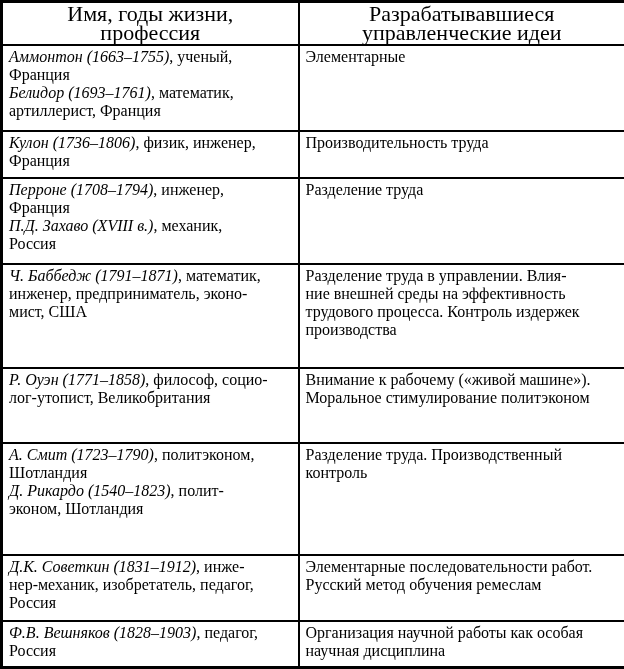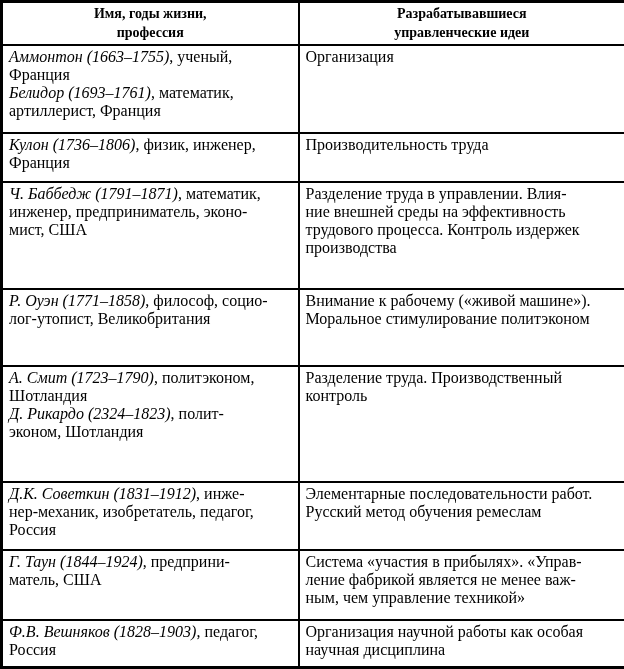--- a/index.html
+++ b/index.html
@@ -25,22 +25,22 @@
     border: 2px solid #000000;
     vertical-align: top;
     padding: 2px 3px 0 6px;
     font-size: 16px;
     line-height: 18px;
     white-space: pre-line;
     overflow: hidden;
   }
   th {
     text-align: center;
-    font-weight: bold;
-    font-size: 14px;
+    font-weight: normal;
+    font-size: 22px;
     line-height: 19px;
     padding: 1px 2px 0 2px;
   }
   .it { font-style: italic; }
   .entry { display: block; }
   tr.hr  { height: 43px; }
   tr.r1  { height: 72px; }
   tr.r2  { height: 42px; margin-top: 40px; }
   tr.r3  { height: 74px; }
   tr.r4  { height: 40px; }
@@ -65,63 +65,62 @@
 профессия</th>
       <th>Разрабатывавшиеся
 управленческие идеи</th>
     </tr>
   </thead>
   <tbody>
     <tr class="r1">
       <td><span class="entry"><span class="it">Аммонтон (1663–1755)</span><span>, ученый,
 Франция</span></span><span class="entry"><span class="it">Белидор (1693–1761)</span><span>, математик,
 артиллерист, Франция</span></span></td>
-      <td>Организация</td>
+      <td>Элементарные</td>
     </tr>
     <tr class="r2">
       <td><span class="entry"><span class="it">Кулон (1736–1806)</span><span>, физик, инженер,
 Франция</span></span></td>
       <td>Производительность труда</td>
+    </tr>
+    <tr class="r3">
+      <td><span class="entry"><span class="it">Перроне (1708–1794)</span><span>, инженер,
+Франция</span></span><span class="entry"><span class="it">П.Д. Захаво (XVIII в.)</span><span>, механик,
+Россия</span></span></td>
+      <td>Разделение труда</td>
     </tr>
     <tr class="r5">
       <td><span class="entry"><span class="it">Ч. Баббедж (1791–1871)</span><span>, математик,
 инженер, предприниматель, эконо-
 мист, США</span></span></td>
       <td>Разделение труда в управлении. Влия-
 ние внешней среды на эффективность
 трудового процесса. Контроль издержек
 производства</td>
     </tr>
     <tr class="r6">
       <td><span class="entry"><span class="it">Р. Оуэн (1771–1858)</span><span>, философ, социо-
 лог-утопист, Великобритания</span></span></td>
       <td>Внимание к рабочему («живой машине»).
 Моральное стимулирование политэконом</td>
     </tr>
     <tr class="r7">
       <td><span class="entry"><span class="it">А. Смит (1723–1790)</span><span>, политэконом,
-Шотландия</span></span><span class="entry"><span class="it">Д. Рикардо (2324–1823)</span><span>, полит-
+Шотландия</span></span><span class="entry"><span class="it">Д. Рикардо (1540–1823)</span><span>, полит-
 эконом, Шотландия</span></span></td>
       <td>Разделение труда. Производственный
 контроль</td>
     </tr>
     <tr class="r8">
       <td><span class="entry"><span class="it">Д.К. Советкин (1831–1912)</span><span>, инже-
 нер-механик, изобретатель, педагог,
 Россия</span></span></td>
       <td>Элементарные последовательности работ.
 Русский метод обучения ремеслам</td>
     </tr>
-    <tr class="r9">
-      <td><span class="entry"><span class="it">Г. Таун (1844–1924)</span><span>, предприни-
-матель, США</span></span></td>
-      <td>Система «участия в прибылях». «Управ-
-ление фабрикой является не менее важ-
-ным, чем управление техникой»</td>
-    </tr>
     <tr class="r10">
       <td><span class="entry"><span class="it">Ф.В. Вешняков (1828–1903)</span><span>, педагог,
 Россия</span></span></td>
       <td>Организация научной работы как особая
 научная дисциплина</td>
     </tr>
   </tbody>
 </table>
 
 </body></html>

